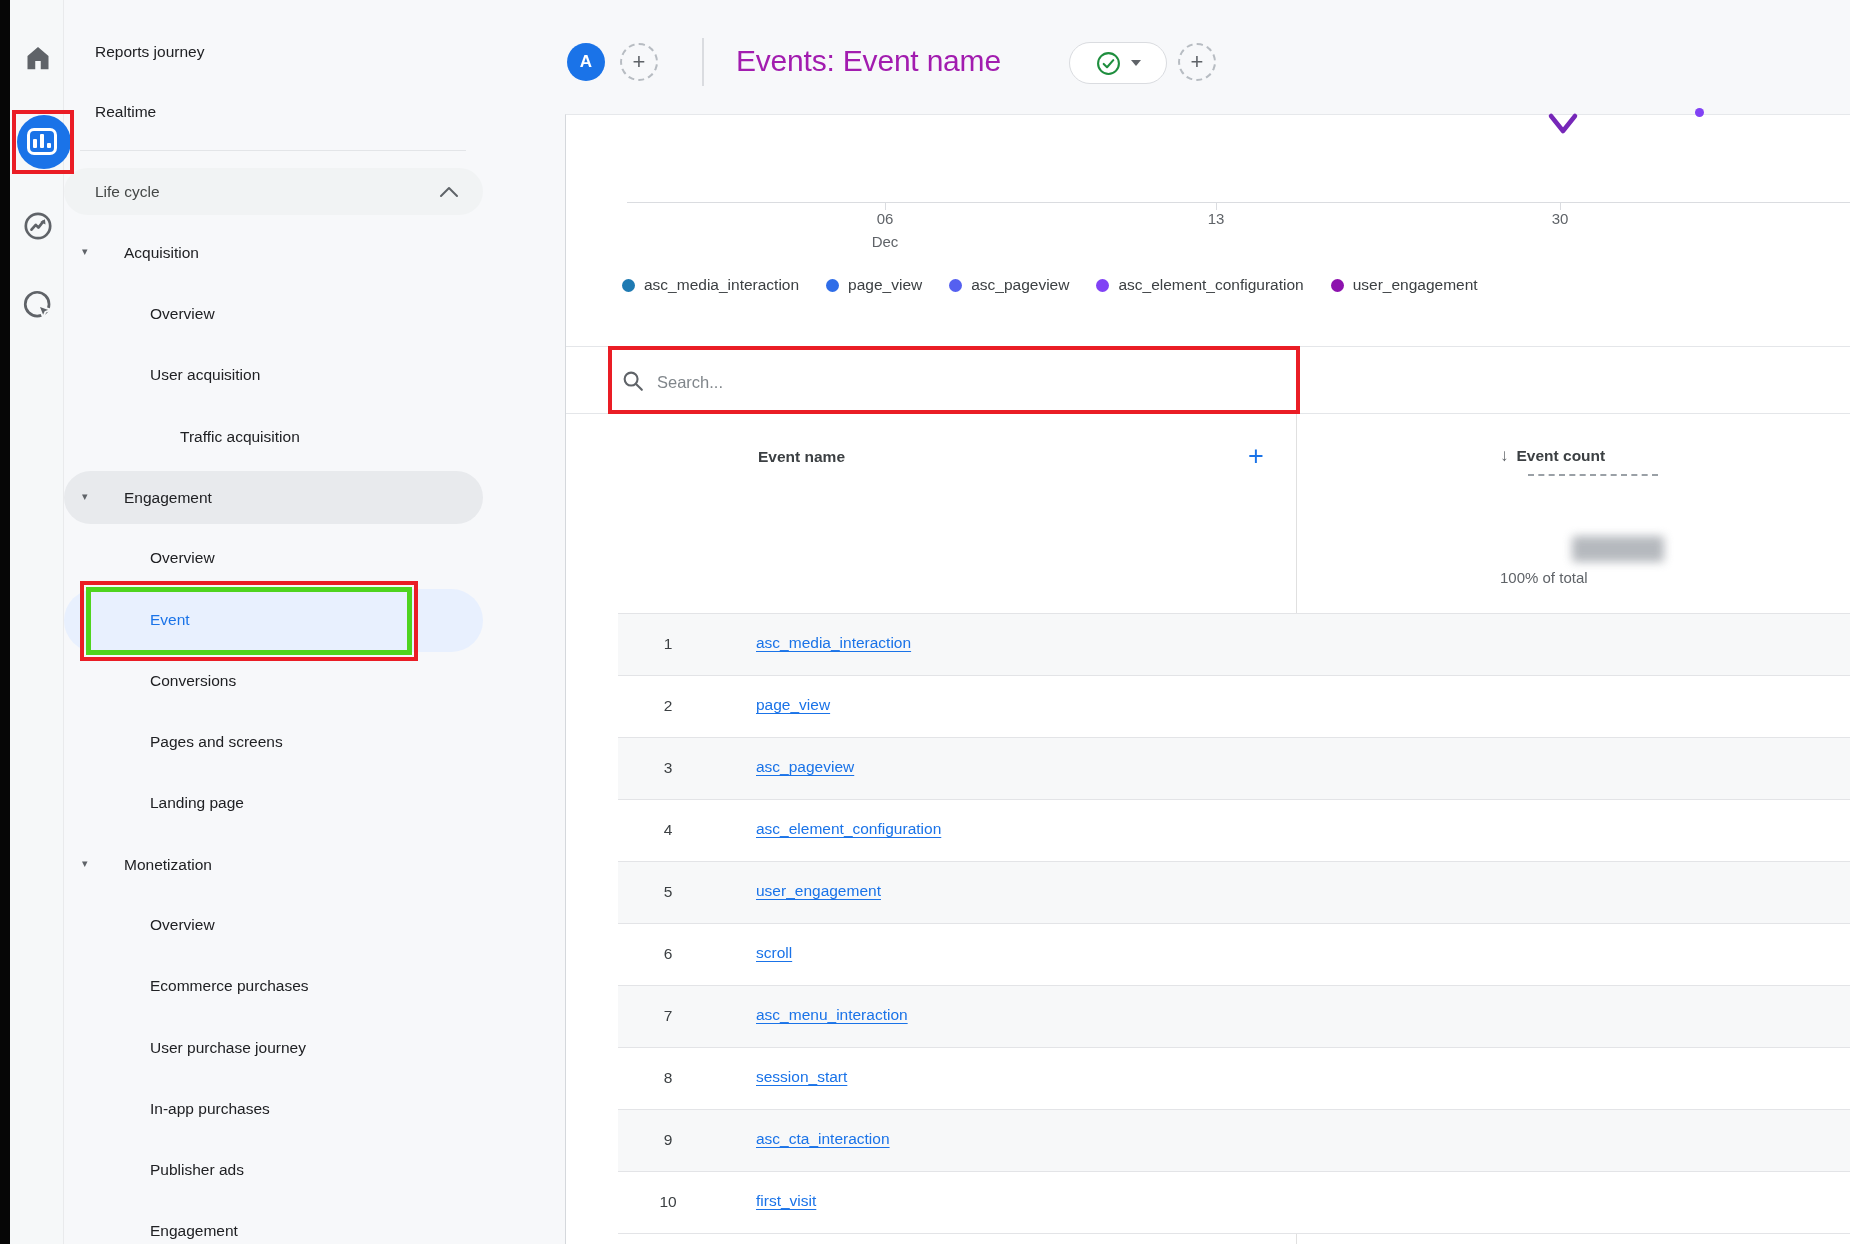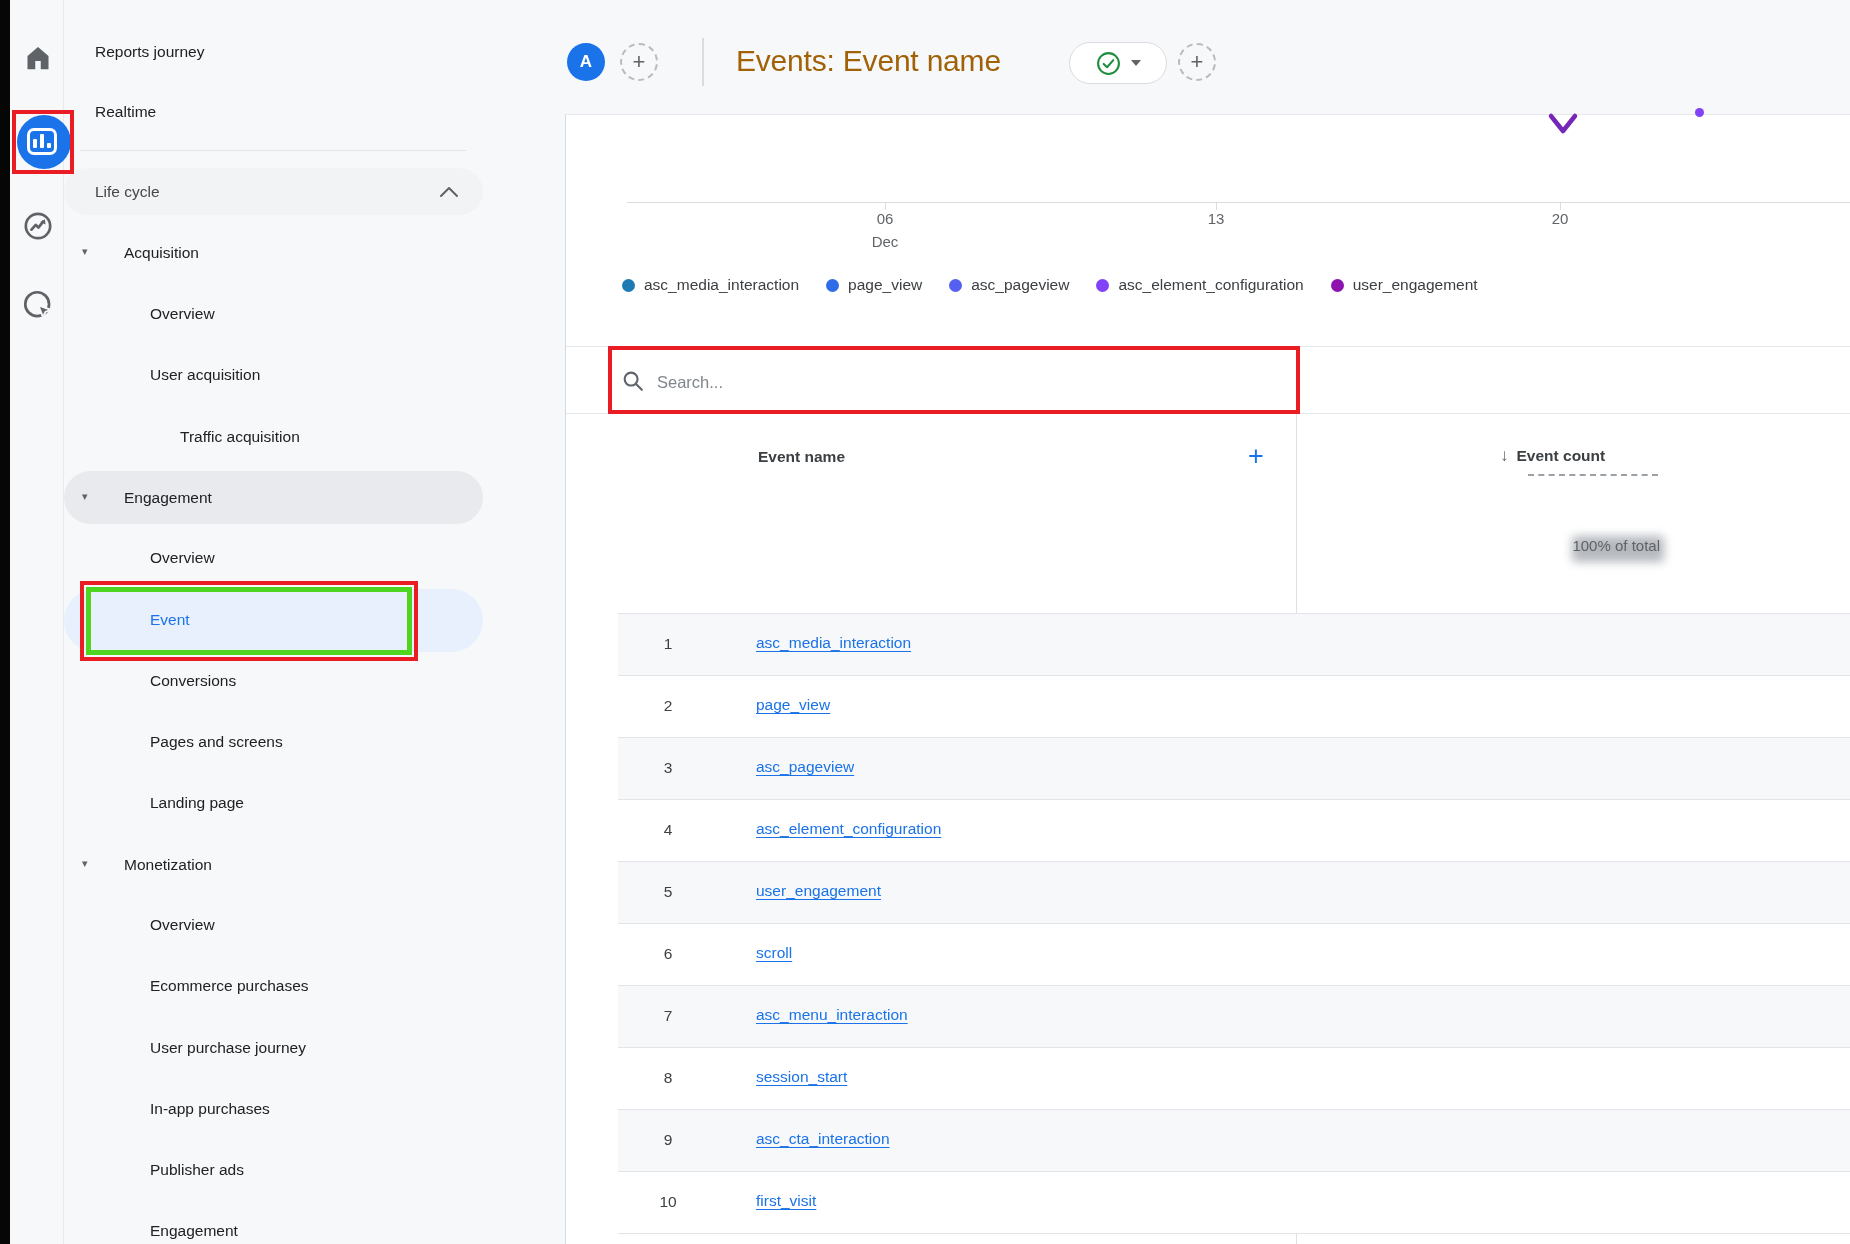--- a/index.html
+++ b/index.html
@@ -26,21 +26,21 @@
   .side-item.group{color:#444746;}
   .side-pill{position:absolute;left:0;width:419px;z-index:1;}
   .tri{position:absolute;font-size:11px;color:#5f6368;z-index:5;cursor:pointer;}
   #side-divider{left:16px;top:150px;width:386px;height:1px;background:#e3e5e8;}
   
   .avatar{left:567px;top:43px;width:38px;height:38px;border-radius:50%;background:#1a73e8;color:#fff;
     display:flex;align-items:center;justify-content:center;font-size:17px;font-weight:bold;cursor:pointer;}
   .dash-plus{width:38px;height:38px;border-radius:50%;border:2px dashed #b7bcc2;box-sizing:border-box;
     display:flex;align-items:center;justify-content:center;color:#5f6368;font-size:22px;font-weight:300;cursor:pointer;}
   #hdr-divider{left:702px;top:38px;width:2px;height:48px;background:#dadce0;}
-  #page-title{left:736px;top:44px;font-size:30px;letter-spacing:-.2px;color:#a16207;}
+  #page-title{left:736px;top:44px;font-size:30px;letter-spacing:-.2px;color:#a21caf;}
   #check-pill{left:1069px;top:42px;width:98px;height:42px;border-radius:21px;background:#fff;border:1px solid #dadce0;
     box-sizing:border-box;display:flex;align-items:center;justify-content:center;gap:10px;cursor:pointer;}
   .caret-down{width:0;height:0;border-left:5px solid transparent;border-right:5px solid transparent;border-top:6px solid #5f6368;}
   
   #panel{left:565px;top:114px;width:1285px;height:1130px;background:#fff;border-left:1px solid #d5d8dc;border-top:1px solid #e6e8eb;}
   #axis-line{left:627px;top:202px;width:1223px;height:1px;background:#dadce0;}
   .axis-tick{top:203px;width:1px;height:7px;background:#dadce0;}
   .tick-label{font-size:15px;color:#5f6368;text-align:center;width:60px;margin-left:-30px;}
   #legend{left:622px;top:276px;display:flex;gap:27px;align-items:center;}
   .legend-item{display:flex;align-items:center;gap:9px;font-size:15.5px;color:#3c4043;white-space:nowrap;}
@@ -51,21 +51,21 @@
     font-family:inherit;background:transparent;z-index:30;}
   #search-input::placeholder{color:#80868b;}
   
   #col-divider{left:1296px;top:413px;width:1px;height:831px;background:#e0e0e0;}
   .th{font-size:15.5px;font-weight:bold;color:#3c4043;}
   #plus-col{left:1248px;top:441px;font-size:27px;color:#1a73e8;font-weight:300;cursor:pointer;}
   #metric-head{left:1500px;top:446px;display:flex;align-items:center;gap:8px;cursor:pointer;}
   #metric-arrow{font-size:17px;color:#5f6368;}
   #metric-underline{left:1528px;top:474px;width:130px;border-bottom:2px dashed #9aa0a6;}
   .blur-blob{position:absolute;background:#a9adb3;opacity:.85;border-radius:3px;filter:blur(5px);}
-  #total-pct{left:1500px;top:537px;width:160px;text-align:right;font-size:15px;color:#5f6368;}
+  #total-pct{left:1500px;top:569px;width:160px;text-align:left;font-size:15px;color:#5f6368;}
   .row-line{position:absolute;left:618px;width:1232px;height:1px;background:#e3e4e7;z-index:3;}
   .row-band{position:absolute;left:618px;width:1232px;height:62px;z-index:1;}
   .row-num{position:absolute;width:40px;text-align:center;font-size:15.5px;color:#3c4043;z-index:4;}
   .row-link{position:absolute;left:756px;font-size:15.5px;color:#1a73e8;text-decoration:underline;
     text-underline-offset:3px;cursor:pointer;z-index:4;white-space:nowrap;}
   
   svg{display:block;}
 </style>
 </head>
 <body>
@@ -159,21 +159,21 @@
 <div class="abs" style="left:1695px;top:108px;width:9px;height:9px;border-radius:50%;background:#8142f5;z-index:6;"></div>
 
 <div class="abs" id="axis-line"></div>
 <div class="abs" id="x-ticks">
     <div class="abs axis-tick" style="left: 885px;"></div>
     <div class="abs tick-label" style="left: 885px; top: 210px;">06</div>
     <div class="abs tick-label" style="left: 885px; top: 233px;">Dec</div>
     <div class="abs axis-tick" style="left: 1216px;"></div>
     <div class="abs tick-label" style="left: 1216px; top: 210px;">13</div>
     <div class="abs axis-tick" style="left: 1560px;"></div>
-    <div class="abs tick-label" style="left: 1560px; top: 210px;">20</div>
+    <div class="abs tick-label" style="left: 1560px; top: 210px;">30</div>
   </div>
 <div class="abs" id="legend">
     <div class="legend-item">
       <span class="legend-dot" style="background: rgb(30, 122, 178);"></span>
       <span>asc_media_interaction</span>
     </div>
     <div class="legend-item">
       <span class="legend-dot" style="background: rgb(47, 109, 232);"></span>
       <span>page_view</span>
     </div>

